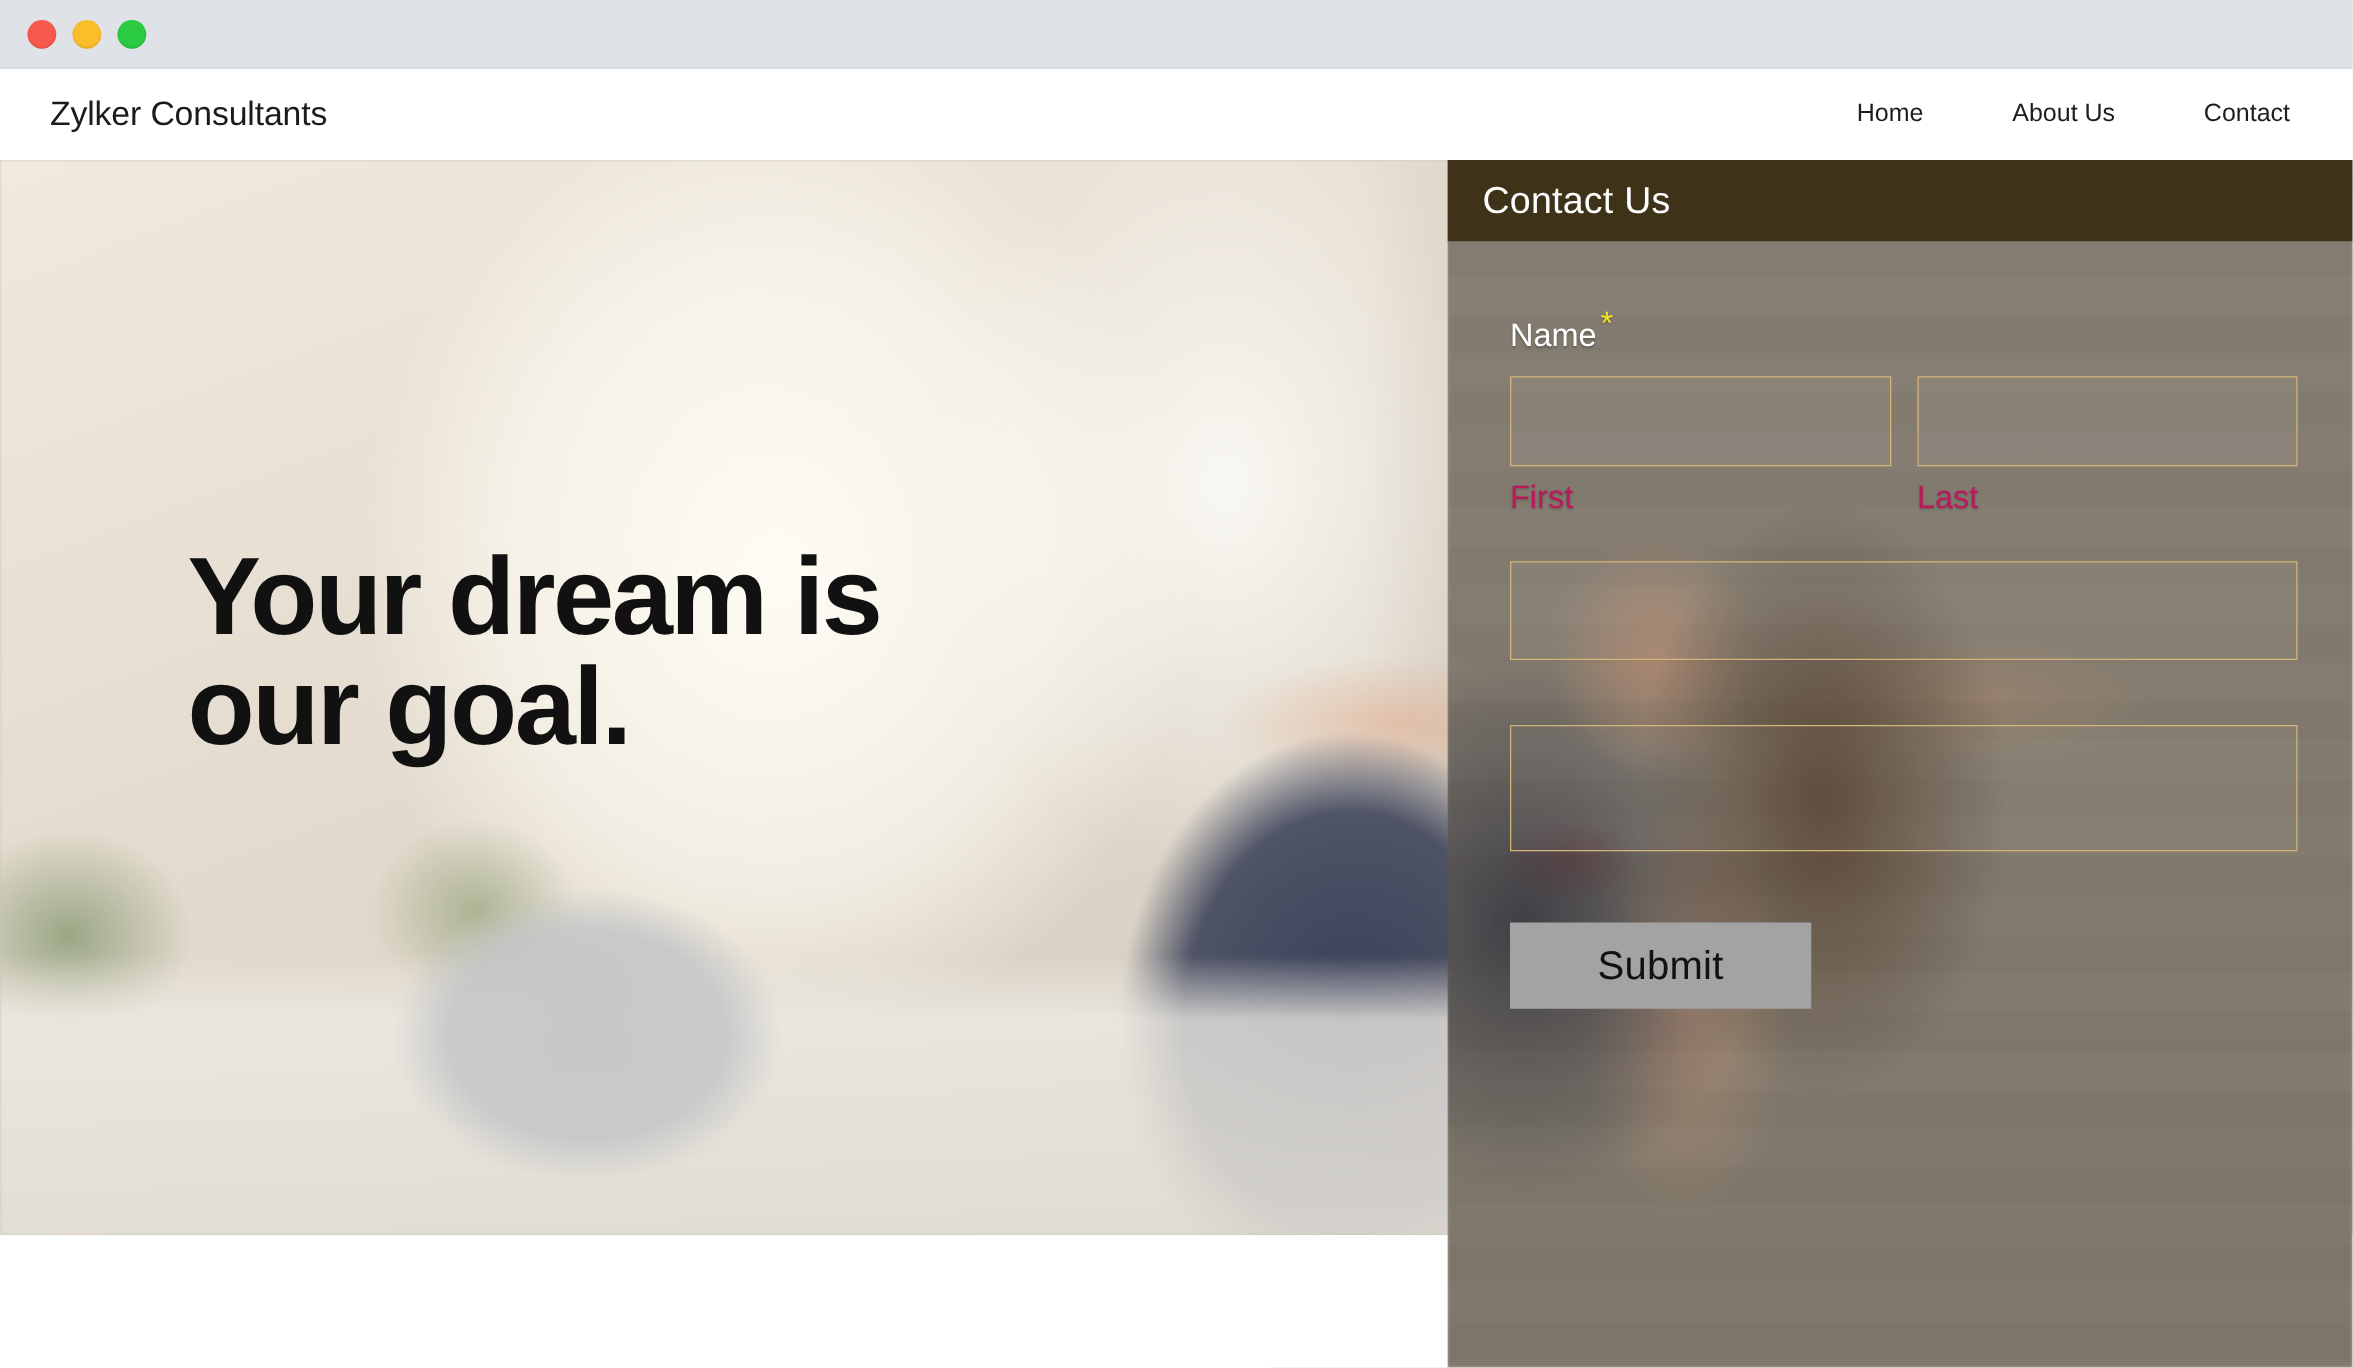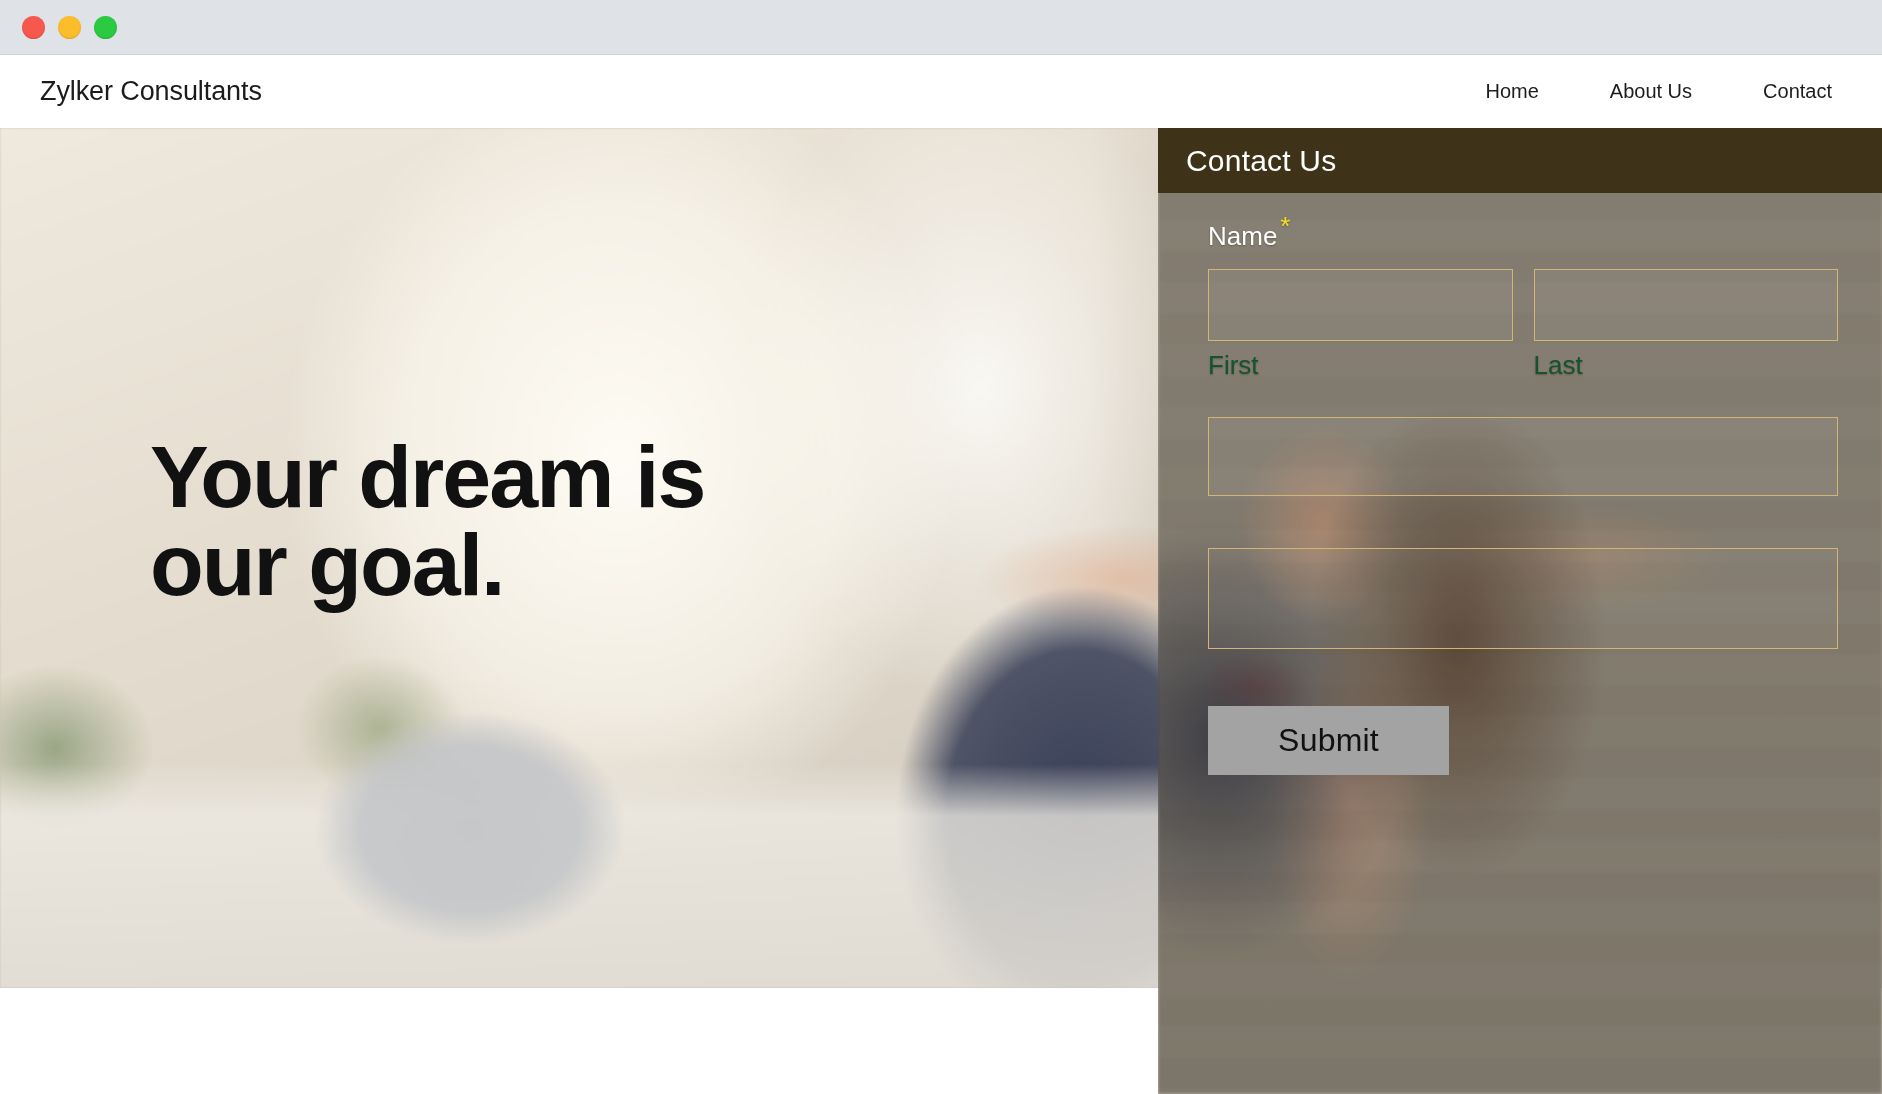--- a/index.html
+++ b/index.html
@@ -179,21 +179,21 @@
     font-size: 30px;
     font-weight: 400;
     color: #ffffff;
     letter-spacing: 0.2px;
   }
 
   .form-body {
     position: absolute;
     left: 0; top: 65px;
     width: 724px;
-    padding: 28px 44px 0 50px;
+    padding: 60px 44px 0 50px;
   }
   .field-label {
     font-size: 26px;
     color: #ffffff;
     font-weight: 400;
     margin-bottom: 17px;
     display: block;
     text-shadow: 0 1px 2px rgba(0,0,0,.28);
   }
   .req {
@@ -220,21 +220,21 @@
   }
   .input-half { flex: 1 1 0; }
   .sub-row {
     display: flex;
     gap: 21px;
     margin-top: 9px;
   }
   .sub-label {
     flex: 1 1 0;
     font-size: 26px;
-    color: #14532d;
+    color: #be185d;
     font-weight: 400;
     text-shadow: 0 1px 2px rgba(0,0,0,.28);
   }
   .spacer-email { height: 36px; }
   .input-box-tall {
     height: 79px;
   }
   .spacer-msg { height: 52px; }
   .textarea-box {
     border: 1px solid #d3b677;

